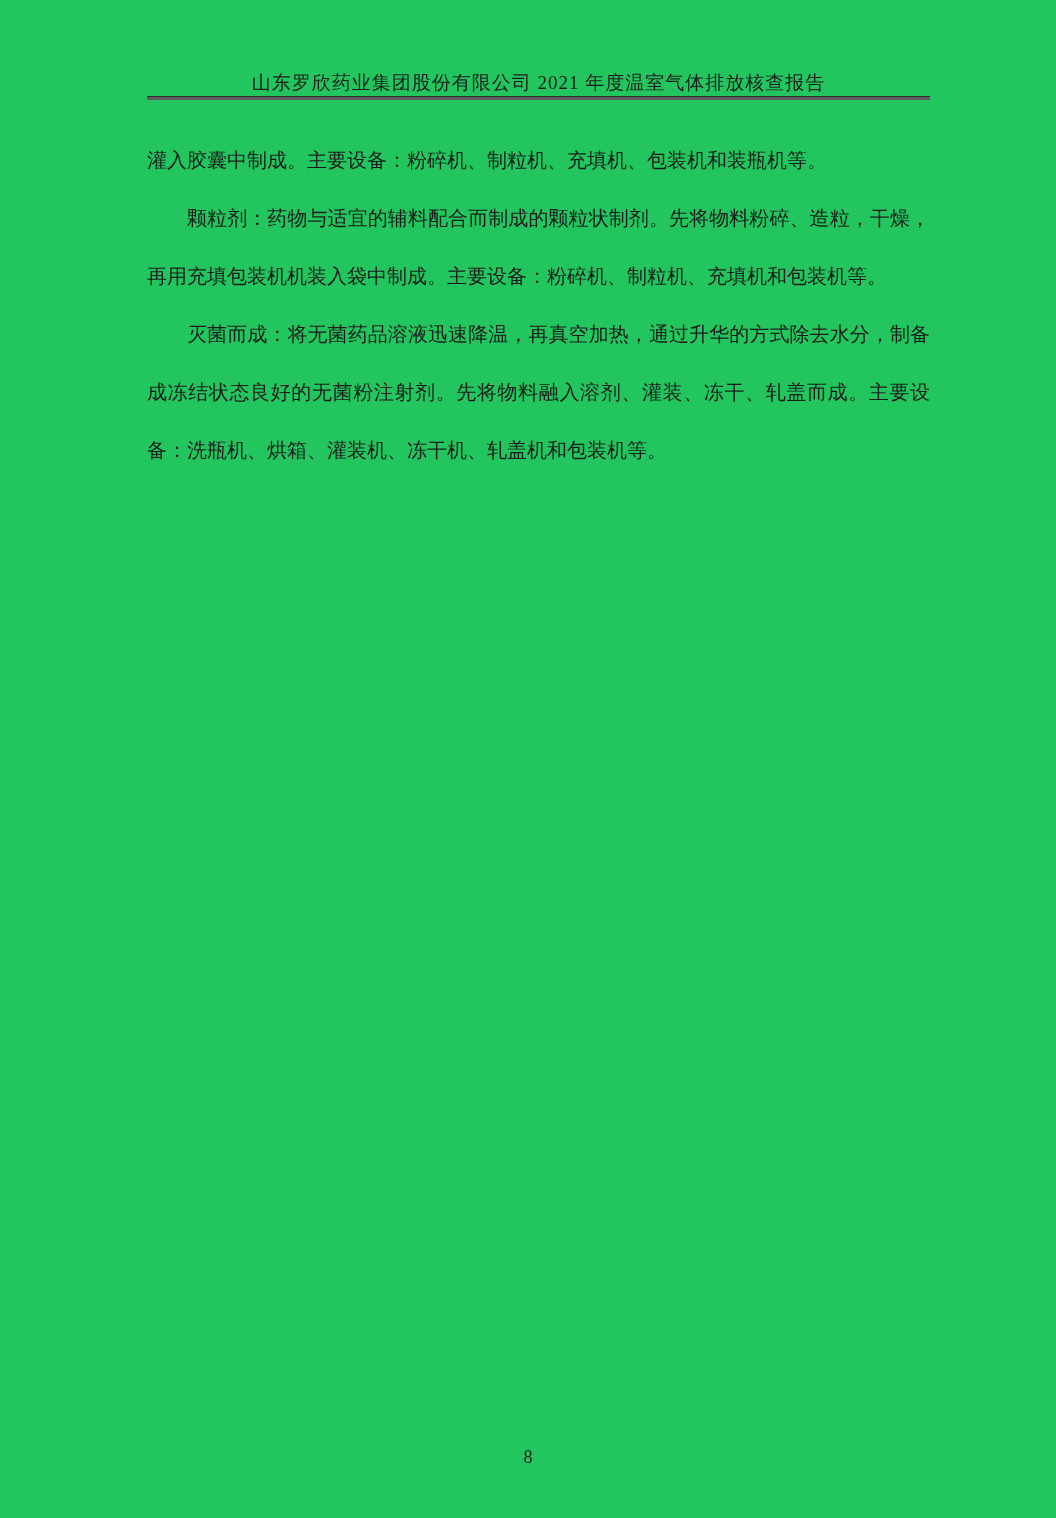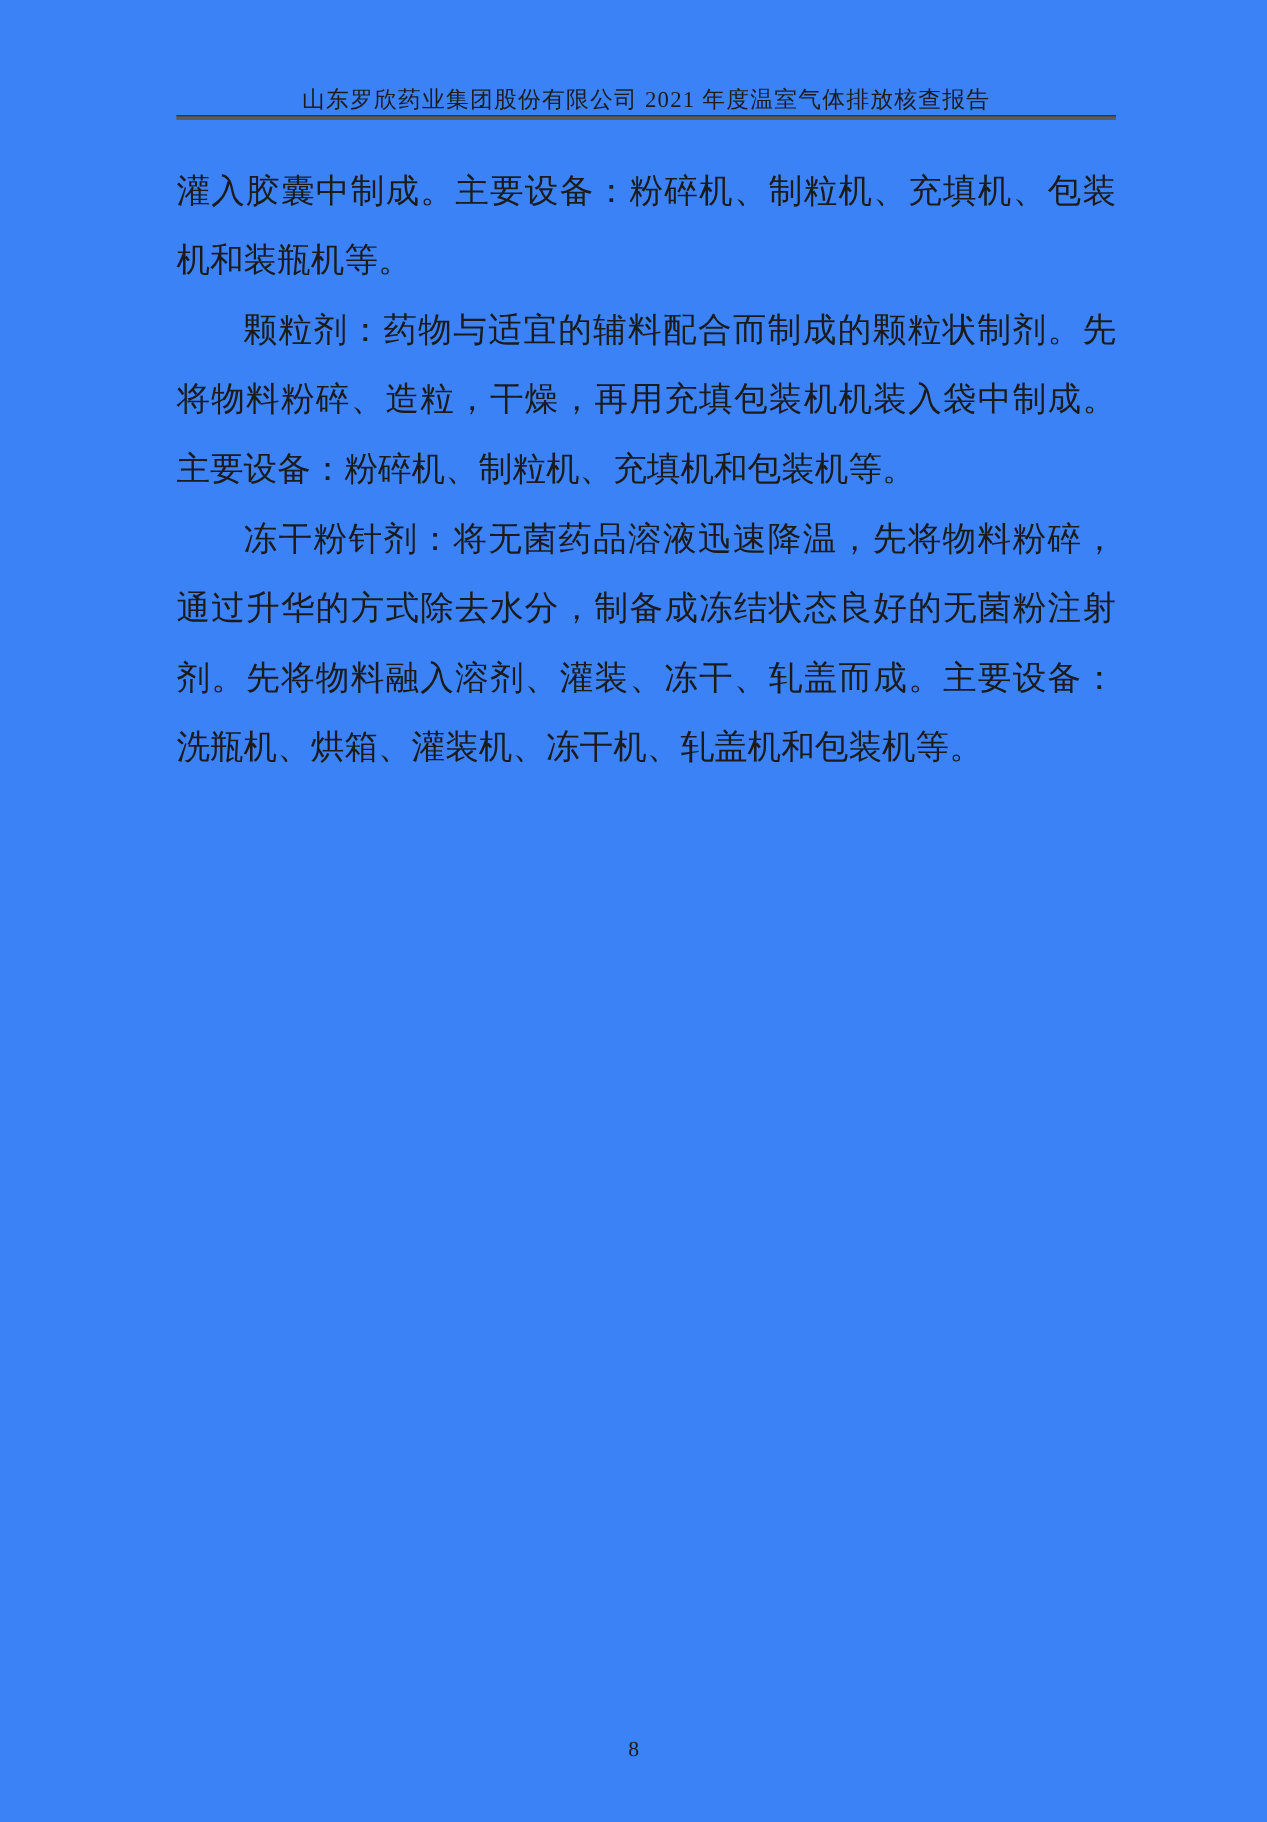--- a/index.html
+++ b/index.html
@@ -11,21 +11,21 @@
     height: 1518px;
     background: #ffffff;
     position: relative;
     overflow: hidden;
     font-family: "Liberation Serif", "DejaVu Serif", serif;
     color: #161616;
   }
   .page {
     position: absolute;
     inset: 0;
-    background: #3b82f6;
+    background: #22c55e;
   }
   .header-title {
     position: absolute;
     top: 70px;
     left: 147px;
     width: 783px;
     text-align: center;
     font-size: 19px;
     letter-spacing: 1px;
     white-space: nowrap;
@@ -38,21 +38,21 @@
     width: 783px;
     height: 3px;
     background: #5c5c5c;
     border-top: 1px solid #303030;
   }
   .body-text {
     position: absolute;
     top: 131px;
     left: 147px;
     width: 783px;
-    font-size: 28px;
+    font-size: 20px;
     line-height: 58px;
     text-align: justify;
     color: #1b1b1b;
   }
   .para {
     margin: 0;
   }
   .para.indent {
     text-indent: 2em;
     font-family: Liberation Serif, serif;
@@ -69,16 +69,16 @@
 </style>
 </head>
 <body>
 
 <div class="page">
   <div class="header-title">山东罗欣药业集团股份有限公司 2021 年度温室气体排放核查报告</div>
   <div class="header-rule"></div>
   <div class="body-text">
       <p class="para">灌入胶囊中制成。主要设备：粉碎机、制粒机、充填机、包装机和装瓶机等。</p>
       <p class="para indent">颗粒剂：药物与适宜的辅料配合而制成的颗粒状制剂。先将物料粉碎、造粒，干燥，再用充填包装机机装入袋中制成。主要设备：粉碎机、制粒机、充填机和包装机等。</p>
-      <p class="para indent">冻干粉针剂：将无菌药品溶液迅速降温，先将物料粉碎，通过升华的方式除去水分，制备成冻结状态良好的无菌粉注射剂。先将物料融入溶剂、灌装、冻干、轧盖而成。主要设备：洗瓶机、烘箱、灌装机、冻干机、轧盖机和包装机等。</p>
+      <p class="para indent">灭菌而成：将无菌药品溶液迅速降温，再真空加热，通过升华的方式除去水分，制备成冻结状态良好的无菌粉注射剂。先将物料融入溶剂、灌装、冻干、轧盖而成。主要设备：洗瓶机、烘箱、灌装机、冻干机、轧盖机和包装机等。</p>
     </div>
   <div class="page-number">8</div>
 </div>
 
 </body></html>

